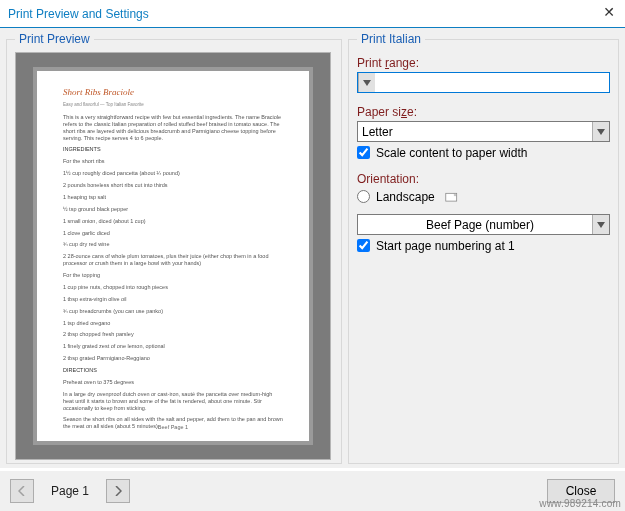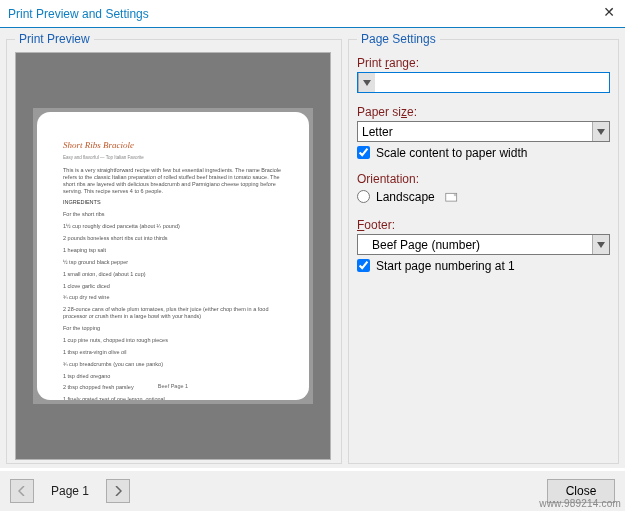--- a/index.html
+++ b/index.html
@@ -66,29 +66,28 @@
     align-items: center;
     justify-content: center;
     border: 1px solid #b5b5b5;
   }
   .page-shadow {
     background: #9a9a9a;
     padding: 4px;
   }
   .page {
     width: 272px;
-    height: 288px;
+    height: 370px;
     background: #fff;
-    padding: 28px 26px 18px 26px;
+    padding: 16px 26px 18px 26px;
     font-size: 5.5px;
     color: #555;
     line-height: 1.25;
     position: relative;
     overflow: hidden;
-    border-radius: 13px;
   }
   .page h1 {
     color: #c05a2b;
     font-size: 9px;
     font-weight: normal;
     font-style: italic;
     margin: 0 0 4px 0;
     font-family: Georgia, serif;
   }
   .page .sub {
@@ -265,21 +264,21 @@
           <p>In a large dry ovenproof dutch oven or cast-iron, sauté the pancetta over medium-high heat until it starts to brown and some of the fat is rendered, about one minute. Stir occasionally to keep from sticking.</p>
           <p>Season the short ribs on all sides with the salt and pepper, add them to the pan and brown the meat on all sides (about 5 minutes).</p>
 
           <div class="footer">Beef Page 1</div>
         </div>
       </div>
     </div>
   </fieldset>
 
   <fieldset class="settings-fs">
-    <legend>Page Settings</legend>
+    <legend>Print Italian</legend>
 
     <div class="label">Print <span class="u">r</span>ange:</div>
     <div class="combo sel">
       <div class="btn">
         <svg viewBox="0 0 8 6">
             <path d="M0 0 L8 0 L4 6 Z" fill="#555"></path>
           </svg>
       </div>
     </div>
 
@@ -303,22 +302,21 @@
     <div class="radio-row">
       <input type="radio" name="orient" style="">
       <span><span class="u">L</span>andscape</span>
       <svg class="pico" viewBox="0 0 18 14">
         <rect x="1" y="1" width="14" height="10" fill="#fff" stroke="#888"></rect>
         <path d="M12 1 L15 4 L12 4 Z" fill="#ddd" stroke="#888" stroke-width="0.5"></path>
       </svg>
     </div>
 
     <div class="section-gap"></div>
-    <div class="label"><span class="u">F</span>ooter:</div>
-    <div class="combo" style="padding-left:10px;">
+    <div class="combo" style="padding-left:10px;text-align:center;">
       <div class="val">Beef Page (number)</div>
       <div class="btn">
         <svg viewBox="0 0 8 6">
             <path d="M0 0 L8 0 L4 6 Z" fill="#555"></path>
           </svg>
       </div>
     </div>
     <div class="check-row">
       <input type="checkbox" checked="" style="">
       <span><span class="u">S</span>tart page numbering at 1</span>

